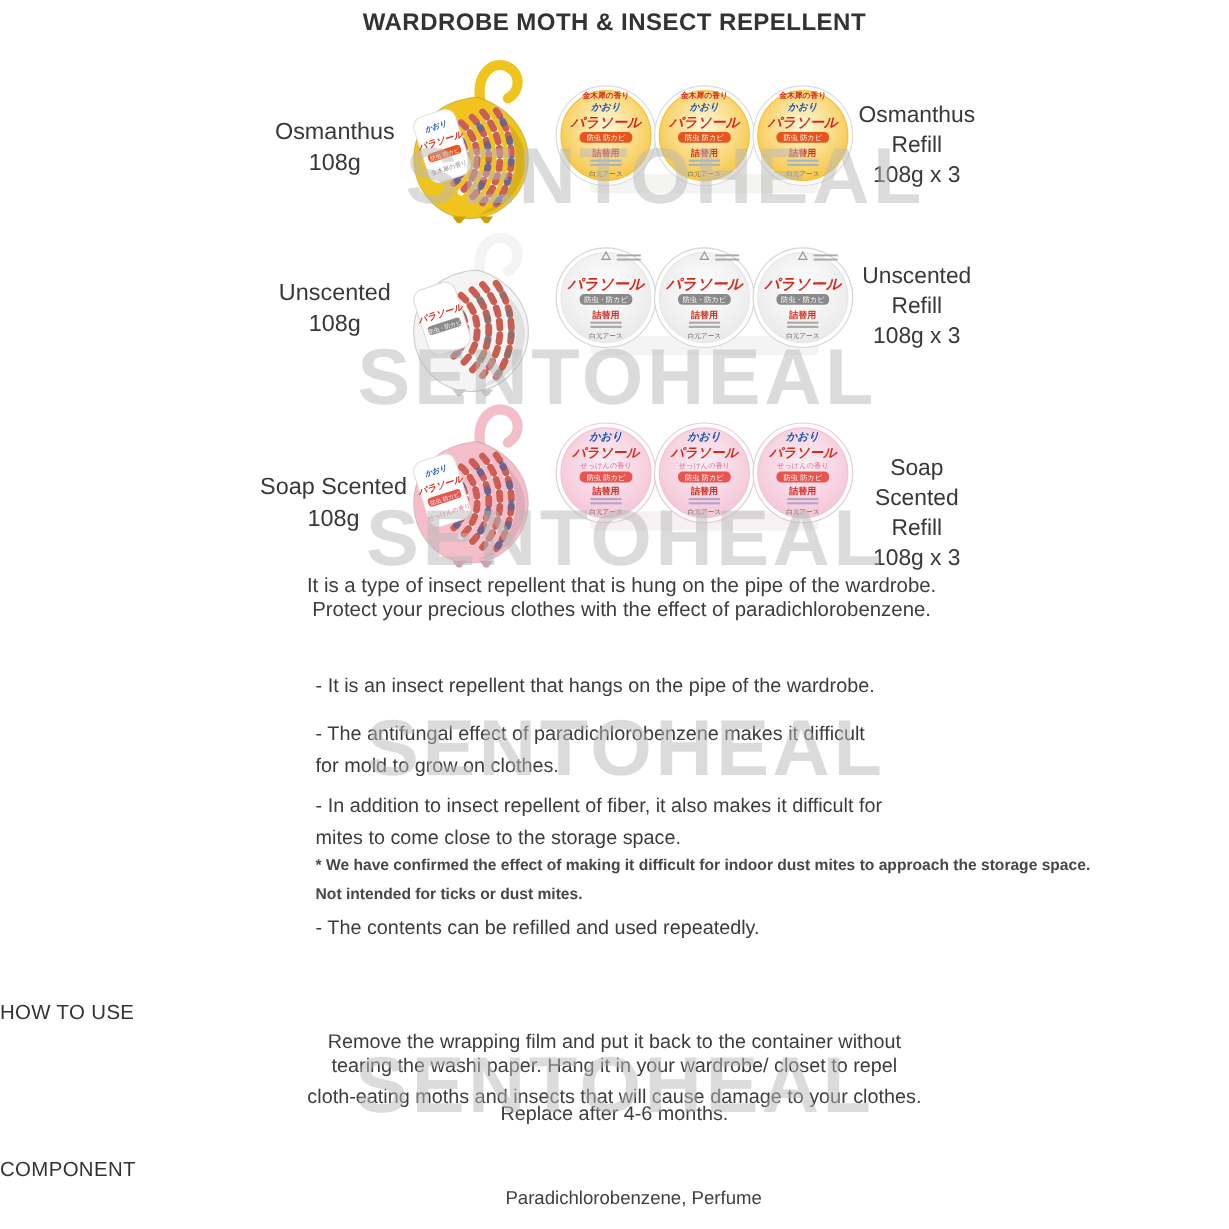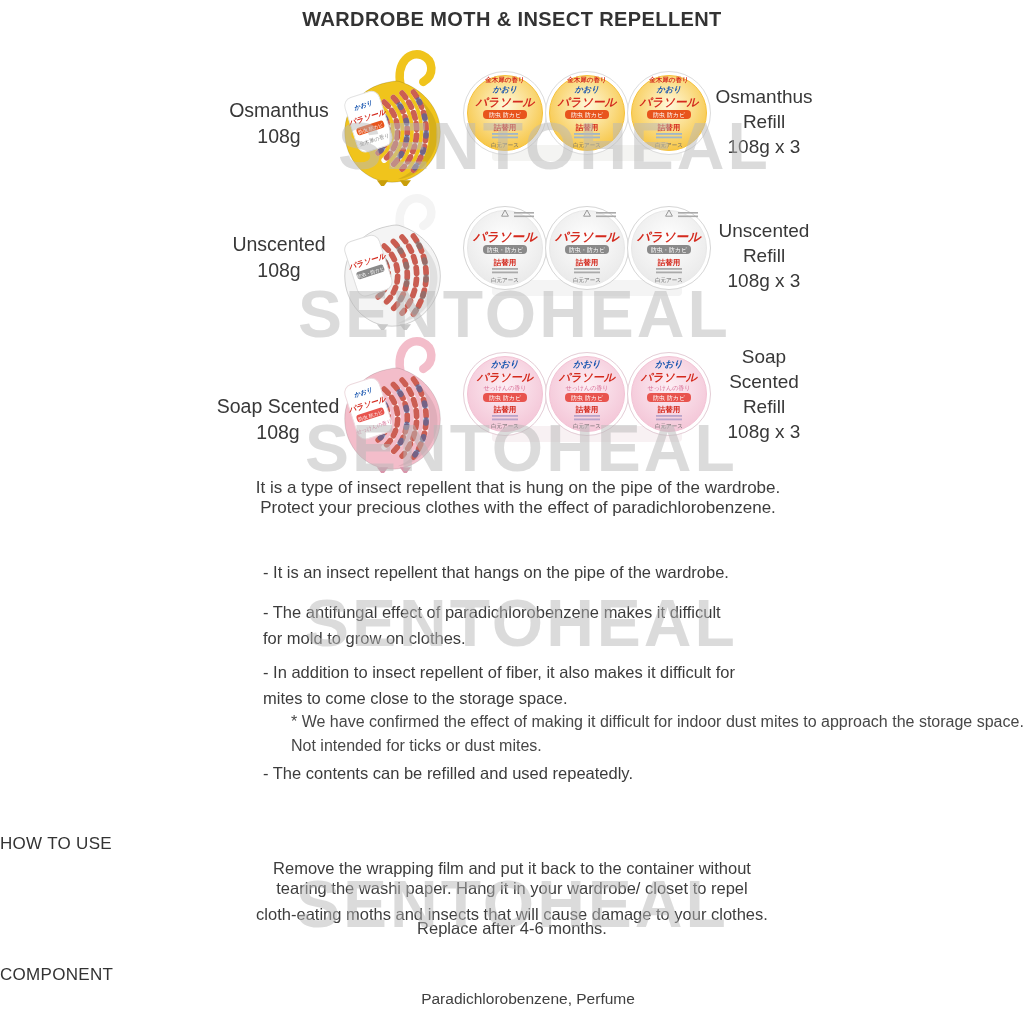--- a/index.html
+++ b/index.html
@@ -4,21 +4,21 @@
 <style>
   html,body{margin:0;padding:0;background:#ffffff;}
   #page{position:relative;width:1024px;height:1024px;background:#ffffff;overflow:hidden;
         font-family:"Liberation Sans", sans-serif;color:#3a3a3a;}
   .abs{position:absolute;}
   #title{top:8px;left:0;right:0;text-align:center;font-size:20px;font-weight:700;color:#333;letter-spacing:0.4px;}
   .lbl{font-size:19.5px;line-height:26px;color:#383838;text-align:center;}
   .rlbl{font-size:19px;line-height:25px;color:#383838;text-align:center;}
   .desc-line{left:0;right:0;text-align:center;font-size:17px;color:#3d3d3d;margin-left:12px;}
   .bullet-line{left:263px;font-size:16.5px;color:#3c3c3c;}
-  .foot-line{left:263px;font-size:16px;font-weight:400;color:#474747;margin-left:28px;}
+  .foot-line{left:263px;font-size:13px;font-weight:700;color:#474747;}
   .h2{left:0;right:0;text-align:left;font-size:17px;font-weight:400;color:#333;letter-spacing:0.3px;}
   .how-line{left:0;right:0;text-align:center;font-size:16.5px;color:#3d3d3d;}
   .comp-line{left:0;right:0;text-align:center;font-size:15.5px;color:#404040;padding-left:32px;}
   .wm{font-size:66px;font-weight:800;letter-spacing:3px;color:#b9b9b9;opacity:0.5;
       white-space:nowrap;z-index:10;pointer-events:none;}
   svg{display:block;}
   .hang{width:142px;height:142px;}
   .refill{width:250px;height:118px;}
   text{font-family:"DejaVu Sans","Liberation Sans",sans-serif;}
 </style>
@@ -246,21 +246,21 @@
         <text x="43" y="70" font-size="7.5" font-weight="bold" text-anchor="middle" fill="#d42a1e">詰替用</text>
         <rect x="30" y="73" width="26" height="1.8" fill="#b9a4c9"></rect>
         <rect x="30" y="76.5" width="26" height="1.8" fill="#b9a4c9"></rect>
         <text x="43" y="86" font-size="5.5" text-anchor="middle" fill="#666">白元アース</text>
       </g>
       <use href="#tub-p" x="82"></use>
       <use href="#tub-p" x="164"></use>
     </svg>
   </div>
 
-  <div class="abs rlbl" style="left:708px;top:344px;width:112px;">
+  <div class="abs rlbl" style="left:708px;top:378px;width:112px;">
     <div>Soap</div>
     <div>Scented</div>
     <div>Refill</div>
     <div>108g x 3</div>
   </div>
 
   <div class="abs desc-line" style="top:478px;">It is a type of insect repellent that is hung on the pipe of the wardrobe.</div>
   <div class="abs desc-line" style="top:498px;">Protect your precious clothes with the effect of paradichlorobenzene.</div>
 
   <div class="abs bullet-line" style="top:563px;">- It is an insect repellent that hangs on the pipe of the wardrobe.</div>

